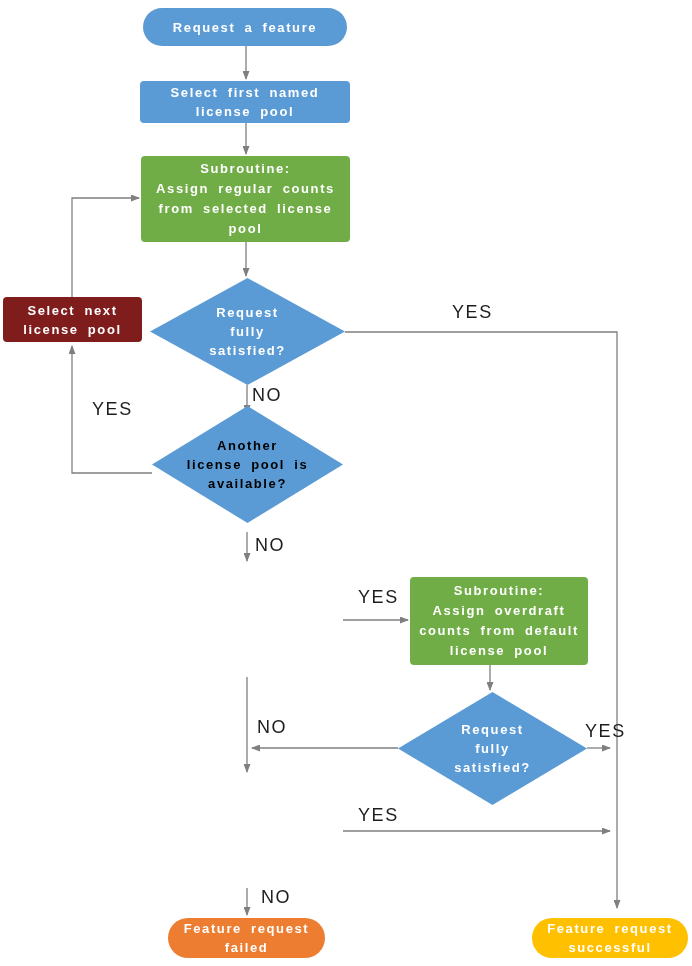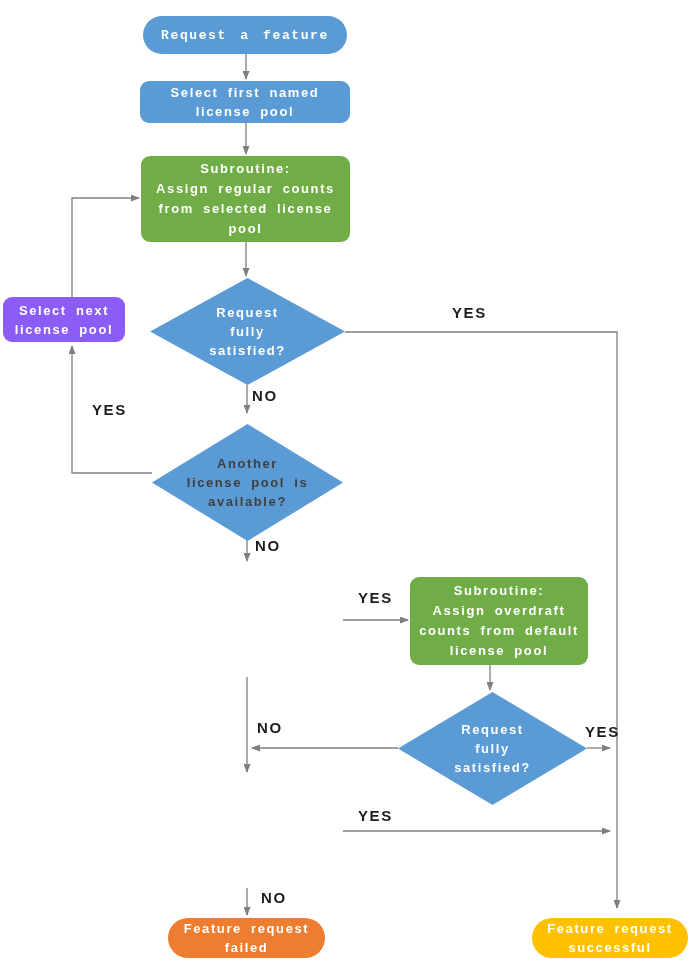--- a/index.html
+++ b/index.html
@@ -19,30 +19,30 @@
     color:#ffffff;
     font-weight:bold;
     font-size:13px;
     line-height:19px;
     letter-spacing:1.6px;
     word-spacing:4px;
     white-space:pre-line;
     box-sizing:border-box;
   }
   .pill{border-radius:20px;}
-  .rect{border-radius:9px;}
+  .rect{border-radius:4px;}
   .diamond{
     clip-path:polygon(50% 0%,100% 50%,50% 100%,0% 50%);
   }
   .green-box{line-height:20px;}
   .edge-label{
     position:absolute;
     color:#1d1d1d;
-    font-weight:bold;
-    font-size:15px;
+    font-weight:normal;
+    font-size:18px;
     letter-spacing:1.6px;
     line-height:15px;
     white-space:nowrap;
   }
 </style>
 </head>
 <body>
 
 <div class="canvas">
 
@@ -62,38 +62,38 @@
     <path class="flow-line" d="M247 532 V561" marker-end="url(#arr)" style="stroke: rgb(127, 127, 127);"></path>
     <path class="flow-line" d="M343 620 H408" marker-end="url(#arr)" style="stroke: rgb(127, 127, 127);"></path>
     <path class="flow-line" d="M490 665 V690" marker-end="url(#arr)" style="stroke: rgb(127, 127, 127);"></path>
     <path class="flow-line" d="M587 748 H610" marker-end="url(#arr)" style="stroke: rgb(127, 127, 127);"></path>
     <path class="flow-line" d="M398 748 H252" marker-end="url(#arr)" style="stroke: rgb(127, 127, 127);"></path>
     <path class="flow-line" d="M247 677 V772" marker-end="url(#arr)" style="stroke: rgb(127, 127, 127);"></path>
     <path class="flow-line" d="M343 831 H610" marker-end="url(#arr)" style="stroke: rgb(127, 127, 127);"></path>
     <path class="flow-line" d="M247 888 V915" marker-end="url(#arr)" style="stroke: rgb(127, 127, 127);"></path>
   </svg>
 
-  <div class="node pill" style="left: 143px; top: 16px; width: 204px; height: 38px; background: rgb(91, 155, 213); color: rgb(255, 255, 255); font-family: Liberation Mono, monospace;">Request a feature</div>
+  <div class="node pill" style="left: 143px; top: 8px; width: 204px; height: 38px; background: rgb(91, 155, 213); color: rgb(255, 255, 255);">Request a feature</div>
 
   <div class="node rect" style="left: 140px; top: 81px; width: 210px; height: 42px; background: rgb(91, 155, 213); color: rgb(255, 255, 255);">Select first named
 license pool</div>
 
   <div class="node rect green-box" style="left: 141px; top: 156px; width: 209px; height: 86px; background: rgb(112, 173, 71); color: rgb(255, 255, 255);">Subroutine:
 Assign regular counts
 from selected license
 pool</div>
 
   <div class="node diamond" style="left: 150px; top: 278px; width: 195px; height: 107px; background: rgb(91, 155, 213); color: rgb(255, 255, 255);">Request
 fully
 satisfied?</div>
 
-  <div class="node rect" style="left: 3px; top: 297px; width: 122px; height: 45px; background: #8b5cf6; color: rgb(255, 255, 255);">Select next
+  <div class="node rect" style="left: 3px; top: 297px; width: 139px; height: 45px; background: #7f1d1d; color: rgb(255, 255, 255);">Select next
 license pool</div>
 
-  <div class="node diamond" style="left: 152px; top: 424px; width: 191px; height: 117px; background: rgb(91, 155, 213); color: #404040;">Another
+  <div class="node diamond" style="left: 152px; top: 406px; width: 191px; height: 117px; background: rgb(91, 155, 213); color: #000000;">Another
 license pool is
 available?</div>
 
 
   <div class="node rect green-box" style="left: 410px; top: 577px; width: 178px; height: 88px; background: rgb(112, 173, 71); color: rgb(255, 255, 255);">Subroutine:
 Assign overdraft
 counts from default
 license pool</div>
 
   <div class="node diamond" style="left: 398px; top: 692px; width: 189px; height: 113px; background: rgb(91, 155, 213); color: rgb(255, 255, 255);">Request

